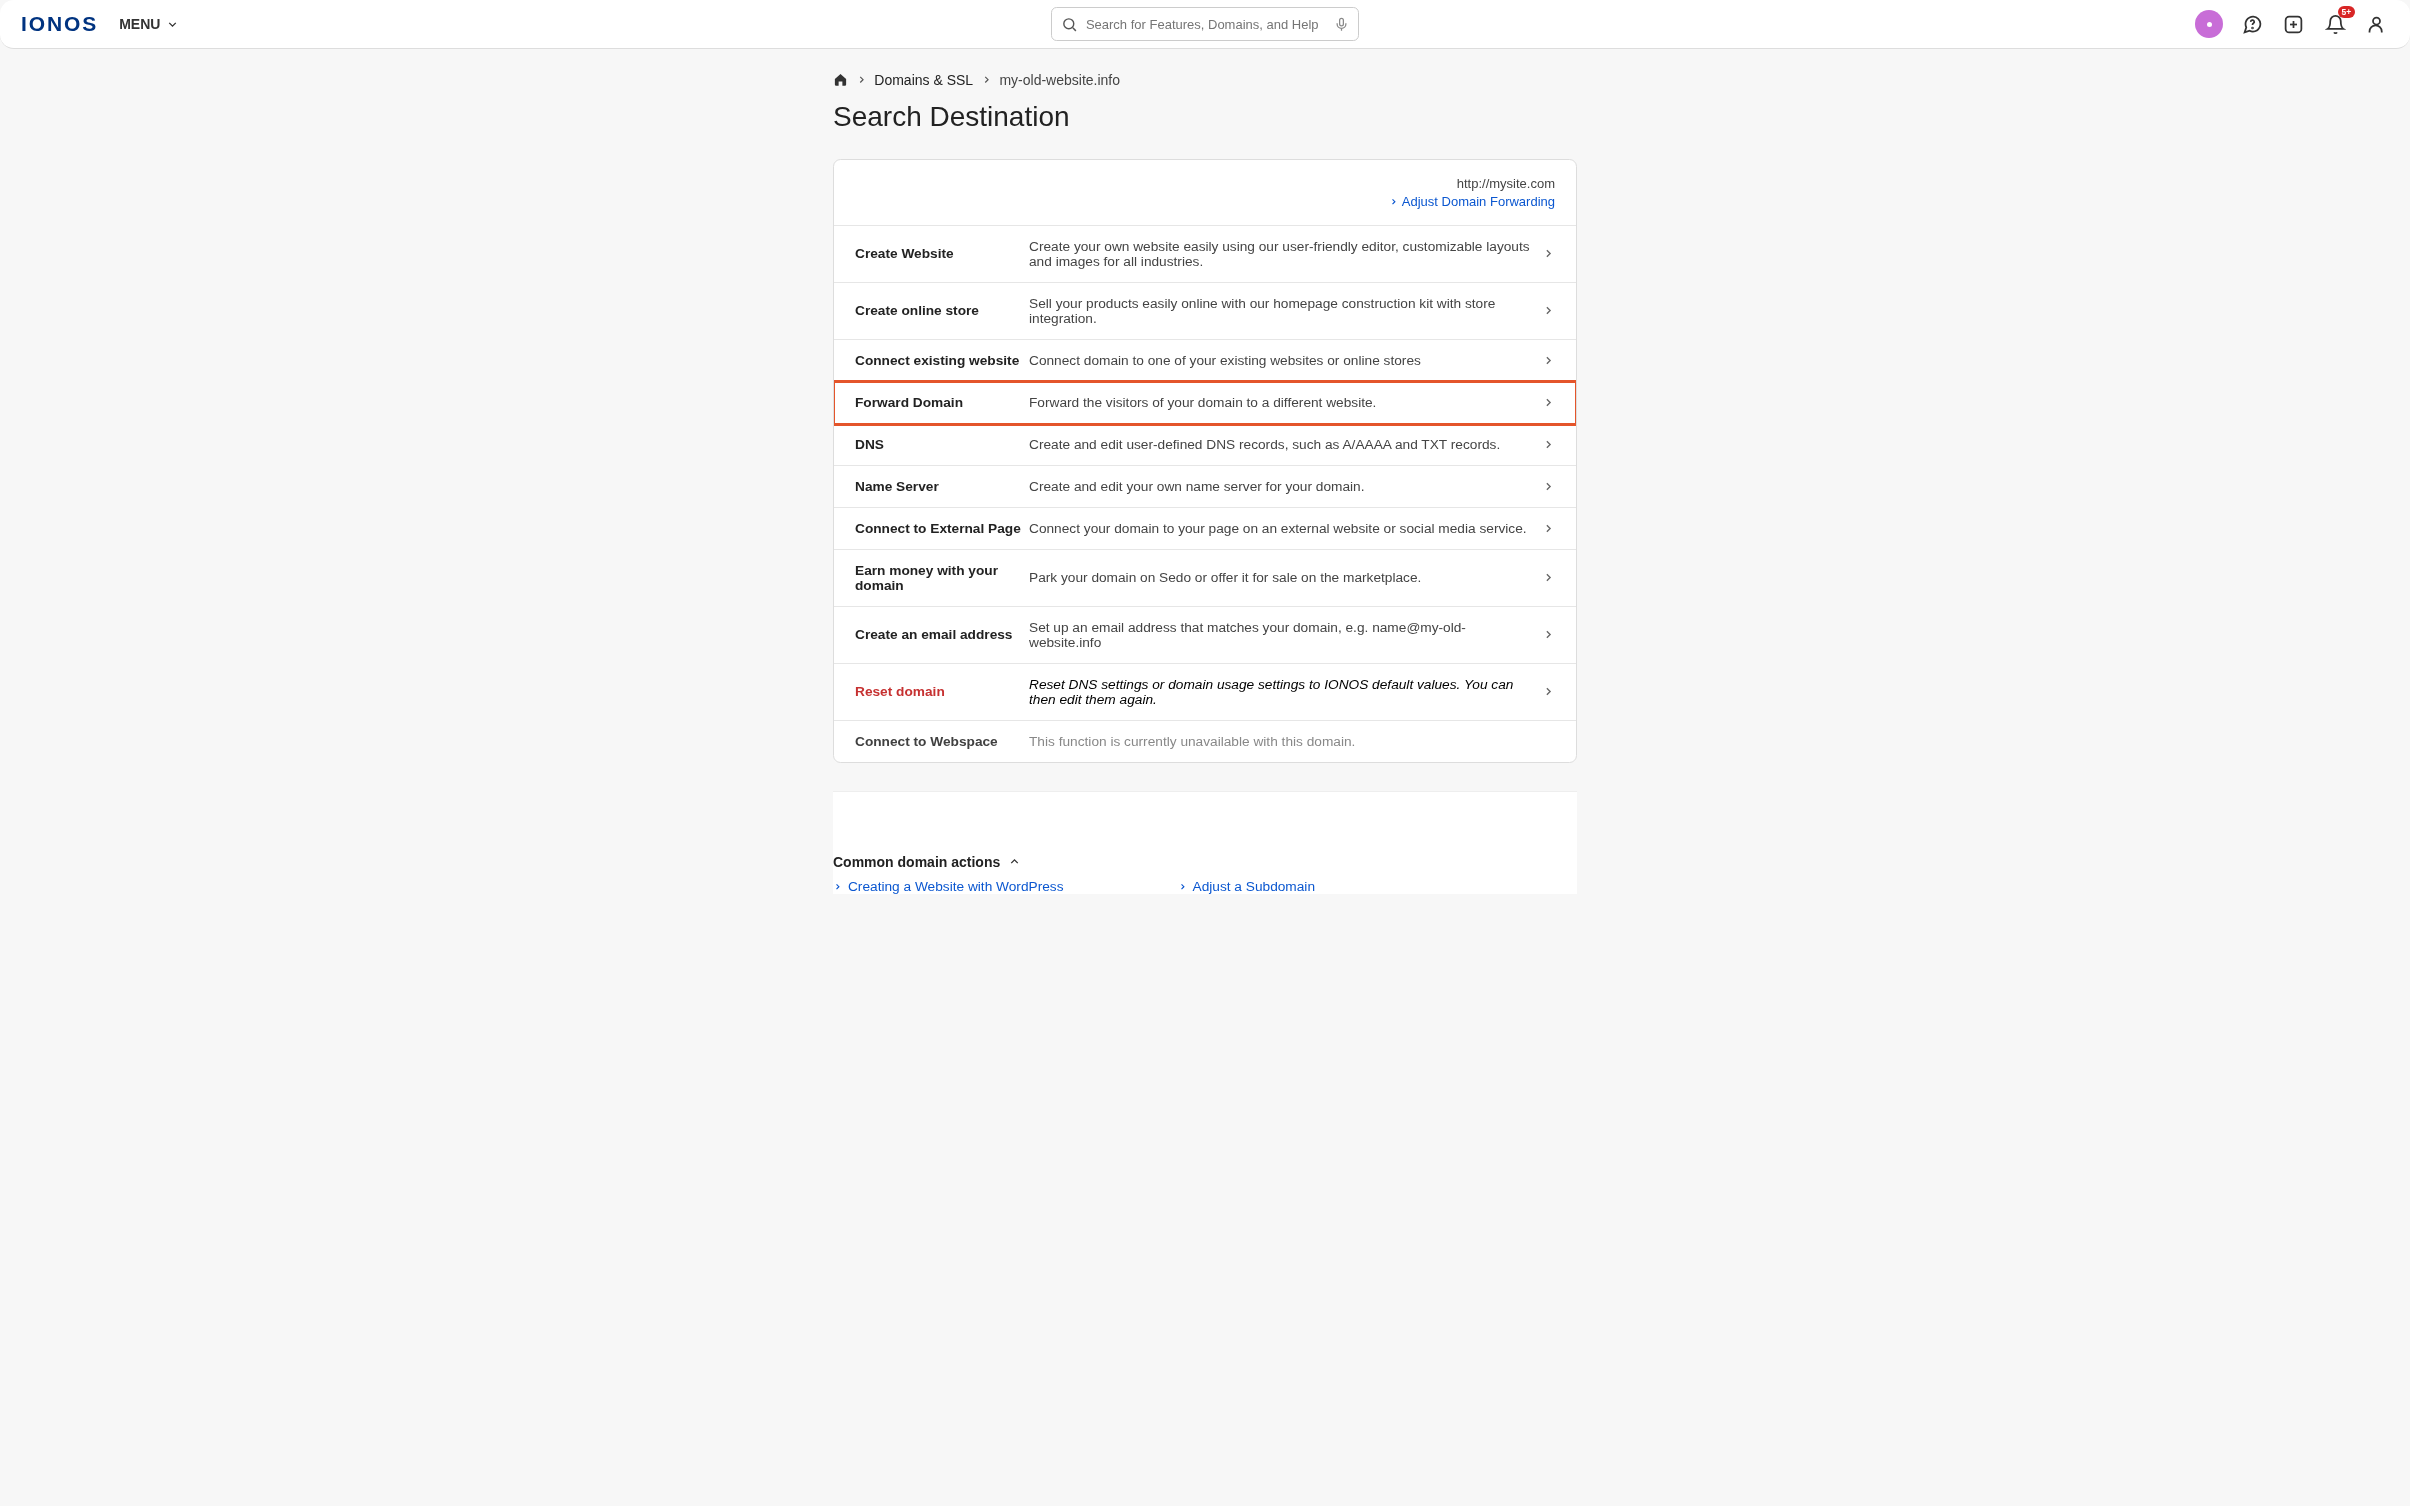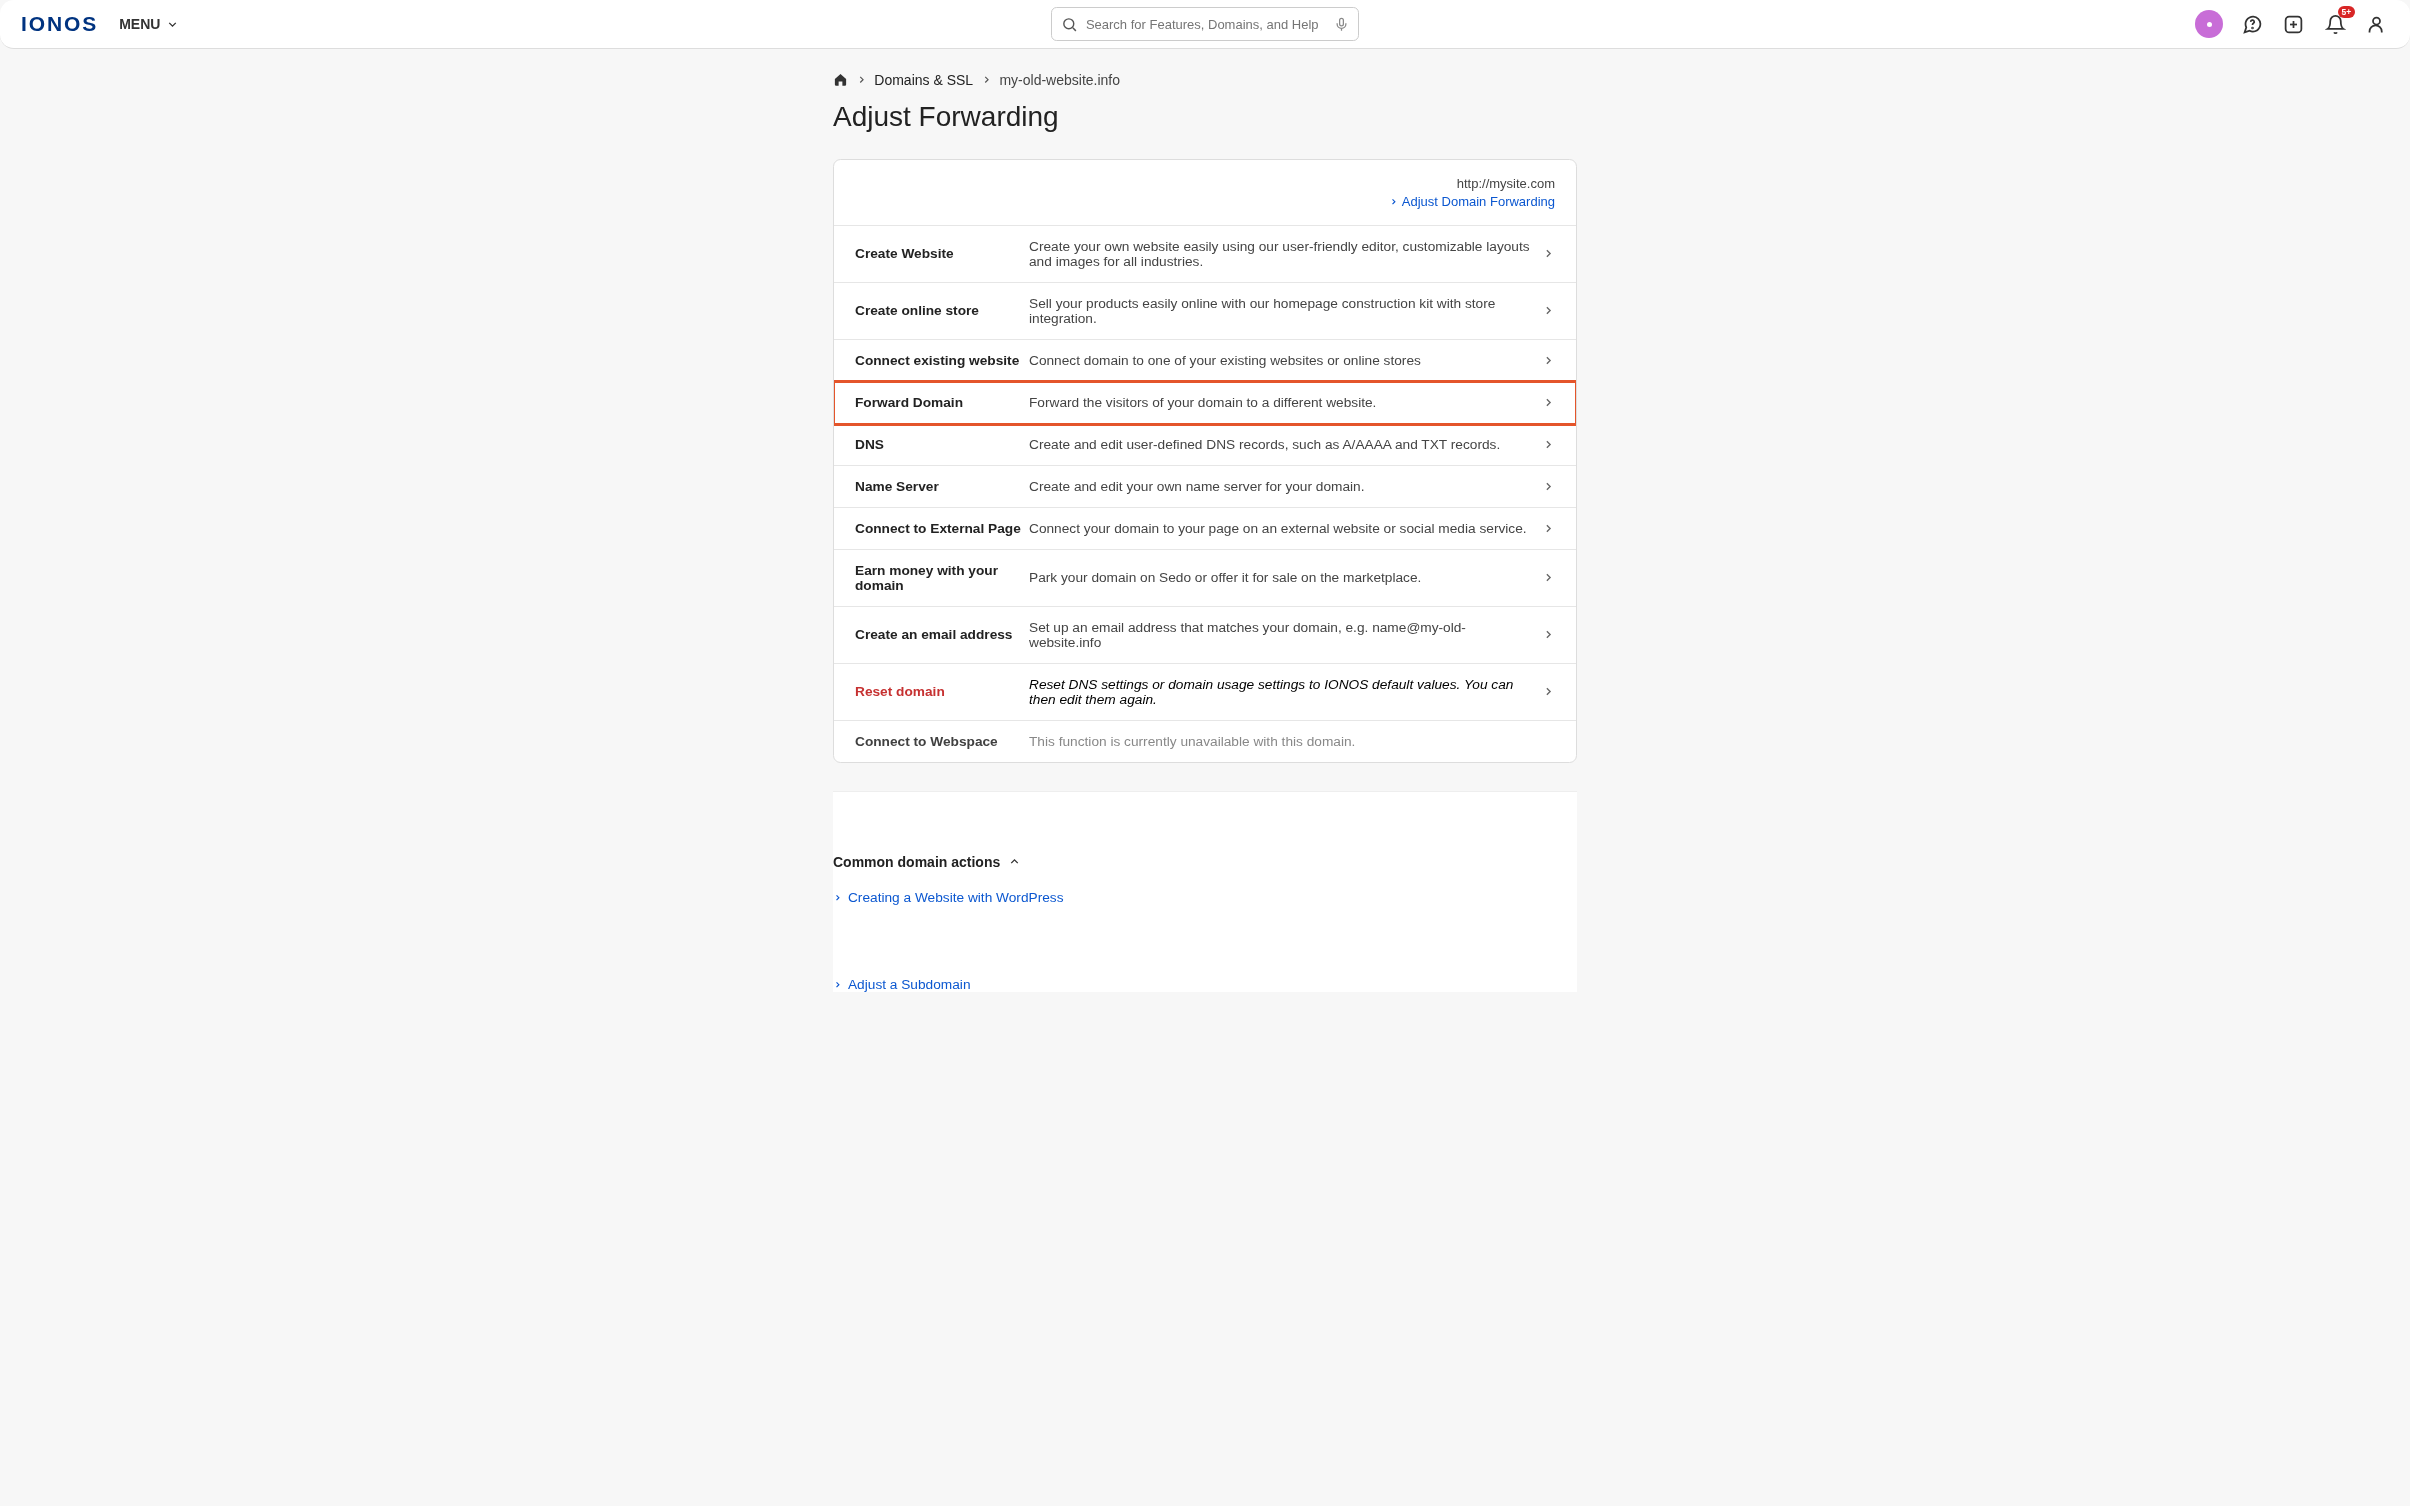--- a/index.html
+++ b/index.html
@@ -159,24 +159,23 @@
   margin-top: 41px;
   font-weight: 600;
   color: #222;
   font-size: 14px;
   display: inline-flex;
   align-items: center;
   gap: 7.5px;
   cursor: pointer;
 }
 .common-links {
-  margin-top: 20px;
-  display: flex;
-  gap: 72px;
-  flex-direction: column;
+  margin-top: 9px;
+  display: flex;
+  gap: 114px;
 }
 .common-links a {
   color: #0b57d0;
   text-decoration: none;
   font-size: 13.7px;
   display:inline-flex;align-items:center;gap:5.6px;
 }
 .bottom-strip {
   background: #fff;
   border-top: 0.9px solid #eee;
@@ -254,21 +253,21 @@
     <svg width="11.3" height="11.3" viewBox="0 0 24 24" fill="none" stroke="#555" stroke-width="2.5">
         <polyline points="9 18 15 12 9 6"></polyline>
       </svg>
     <a href="#">Domains &amp; SSL</a>
     <svg width="11.3" height="11.3" viewBox="0 0 24 24" fill="none" stroke="#555" stroke-width="2.5">
         <polyline points="9 18 15 12 9 6"></polyline>
       </svg>
     <span>my-old-website.info</span>
   </div>
 
-  <h1 class="page-title">Adjust Forwarding</h1>
+  <h1 class="page-title">Search Destination</h1>
 
   <div class="card">
     <div class="card-header">
       <div class="domain-url">http://mysite.com</div>
       <div class="forward-link">
         <svg width="9.4" height="9.4" viewBox="0 0 24 24" fill="none" stroke="#0b57d0" stroke-width="3">
             <polyline points="9 18 15 12 9 6"></polyline>
           </svg>
         <span>Adjust Domain Forwarding</span>
       </div>

